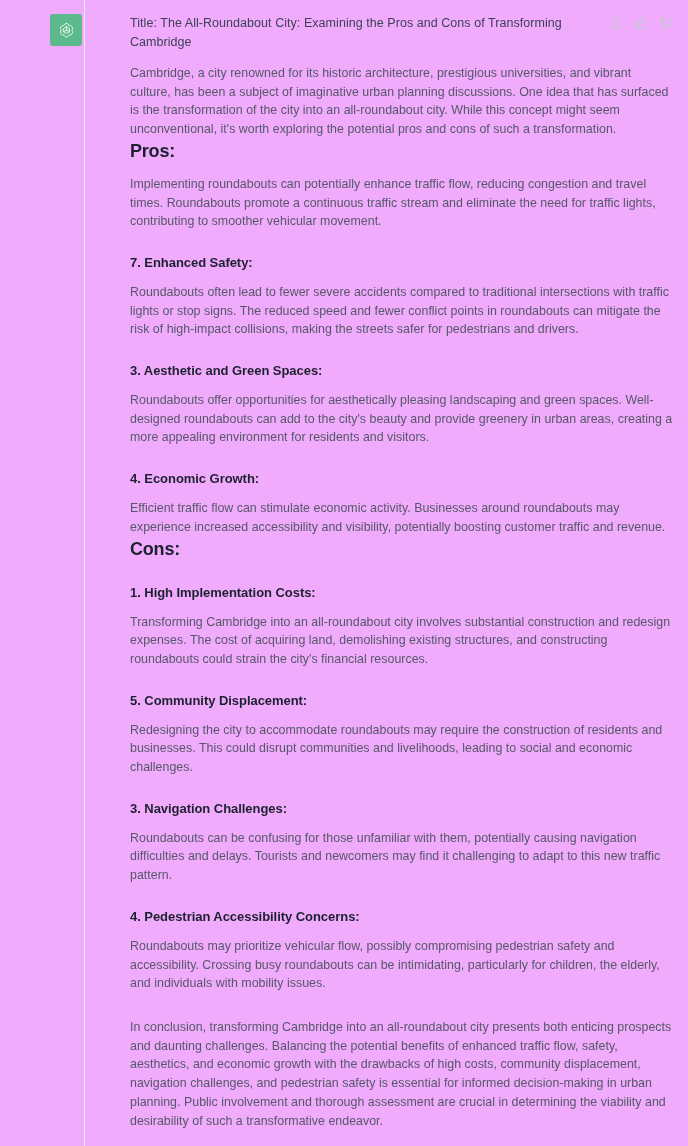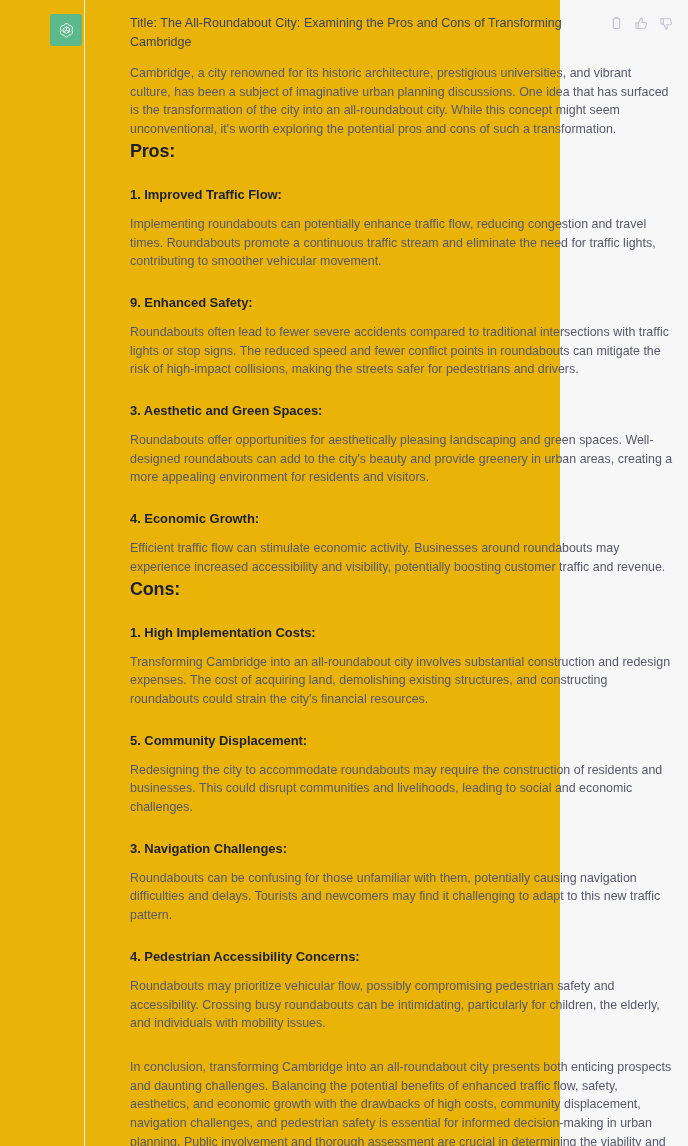--- a/index.html
+++ b/index.html
@@ -7,23 +7,23 @@
   html, body {
     width: 688px;
     height: 1146px;
     background: #f7f7f8;
     font-family: "Liberation Sans", sans-serif;
     overflow: hidden;
   }
 
   .chat-surface {
     position: relative;
-    width: 560px;
+    width: 688px;
     height: 1146px;
-    background: #eab308;
+    background: #f0abfc;
   }
 
   .gutter-divider {
     position: absolute;
     left: 84px;
     top: 0;
     bottom: 0;
     width: 1px;
     background: #ececf1;
   }
@@ -168,24 +168,23 @@
               <path d="M7 13l4.2 7.4a.9.9 0 0 0 1.6-.1c.5-1 .6-2.2.3-3.3L12.6 14h5.2a2 2 0 0 0 2-2.4l-1.2-5.6a2 2 0 0 0-2-1.6H7"></path>
             </svg>
           </span>
         </div>
       </div>
 
       <p class="body-text">Cambridge, a city renowned for its historic architecture, prestigious universities, and vibrant culture, has been a subject of imaginative urban planning discussions. One idea that has surfaced is the transformation of the city into an all-roundabout city. While this concept might seem unconventional, it's worth exploring the potential pros and cons of such a transformation.</p>
 
       <h2 class="section-title">Pros:</h2>
 
-      <h3 class="sub-title">1. Improved Traffic Flow:</h3>
       <p class="body-text">Implementing roundabouts can potentially enhance traffic flow, reducing congestion and travel times. Roundabouts promote a continuous traffic stream and eliminate the need for traffic lights, contributing to smoother vehicular movement.</p>
 
-      <h3 class="sub-title">9. Enhanced Safety:</h3>
+      <h3 class="sub-title">7. Enhanced Safety:</h3>
       <p class="body-text">Roundabouts often lead to fewer severe accidents compared to traditional intersections with traffic lights or stop signs. The reduced speed and fewer conflict points in roundabouts can mitigate the risk of high-impact collisions, making the streets safer for pedestrians and drivers.</p>
 
       <h3 class="sub-title">3. Aesthetic and Green Spaces:</h3>
       <p class="body-text">Roundabouts offer opportunities for aesthetically pleasing landscaping and green spaces. Well-designed roundabouts can add to the city's beauty and provide greenery in urban areas, creating a more appealing environment for residents and visitors.</p>
 
       <h3 class="sub-title">4. Economic Growth:</h3>
       <p class="body-text">Efficient traffic flow can stimulate economic activity. Businesses around roundabouts may experience increased accessibility and visibility, potentially boosting customer traffic and revenue.</p>
 
       <h2 class="section-title">Cons:</h2>
 

